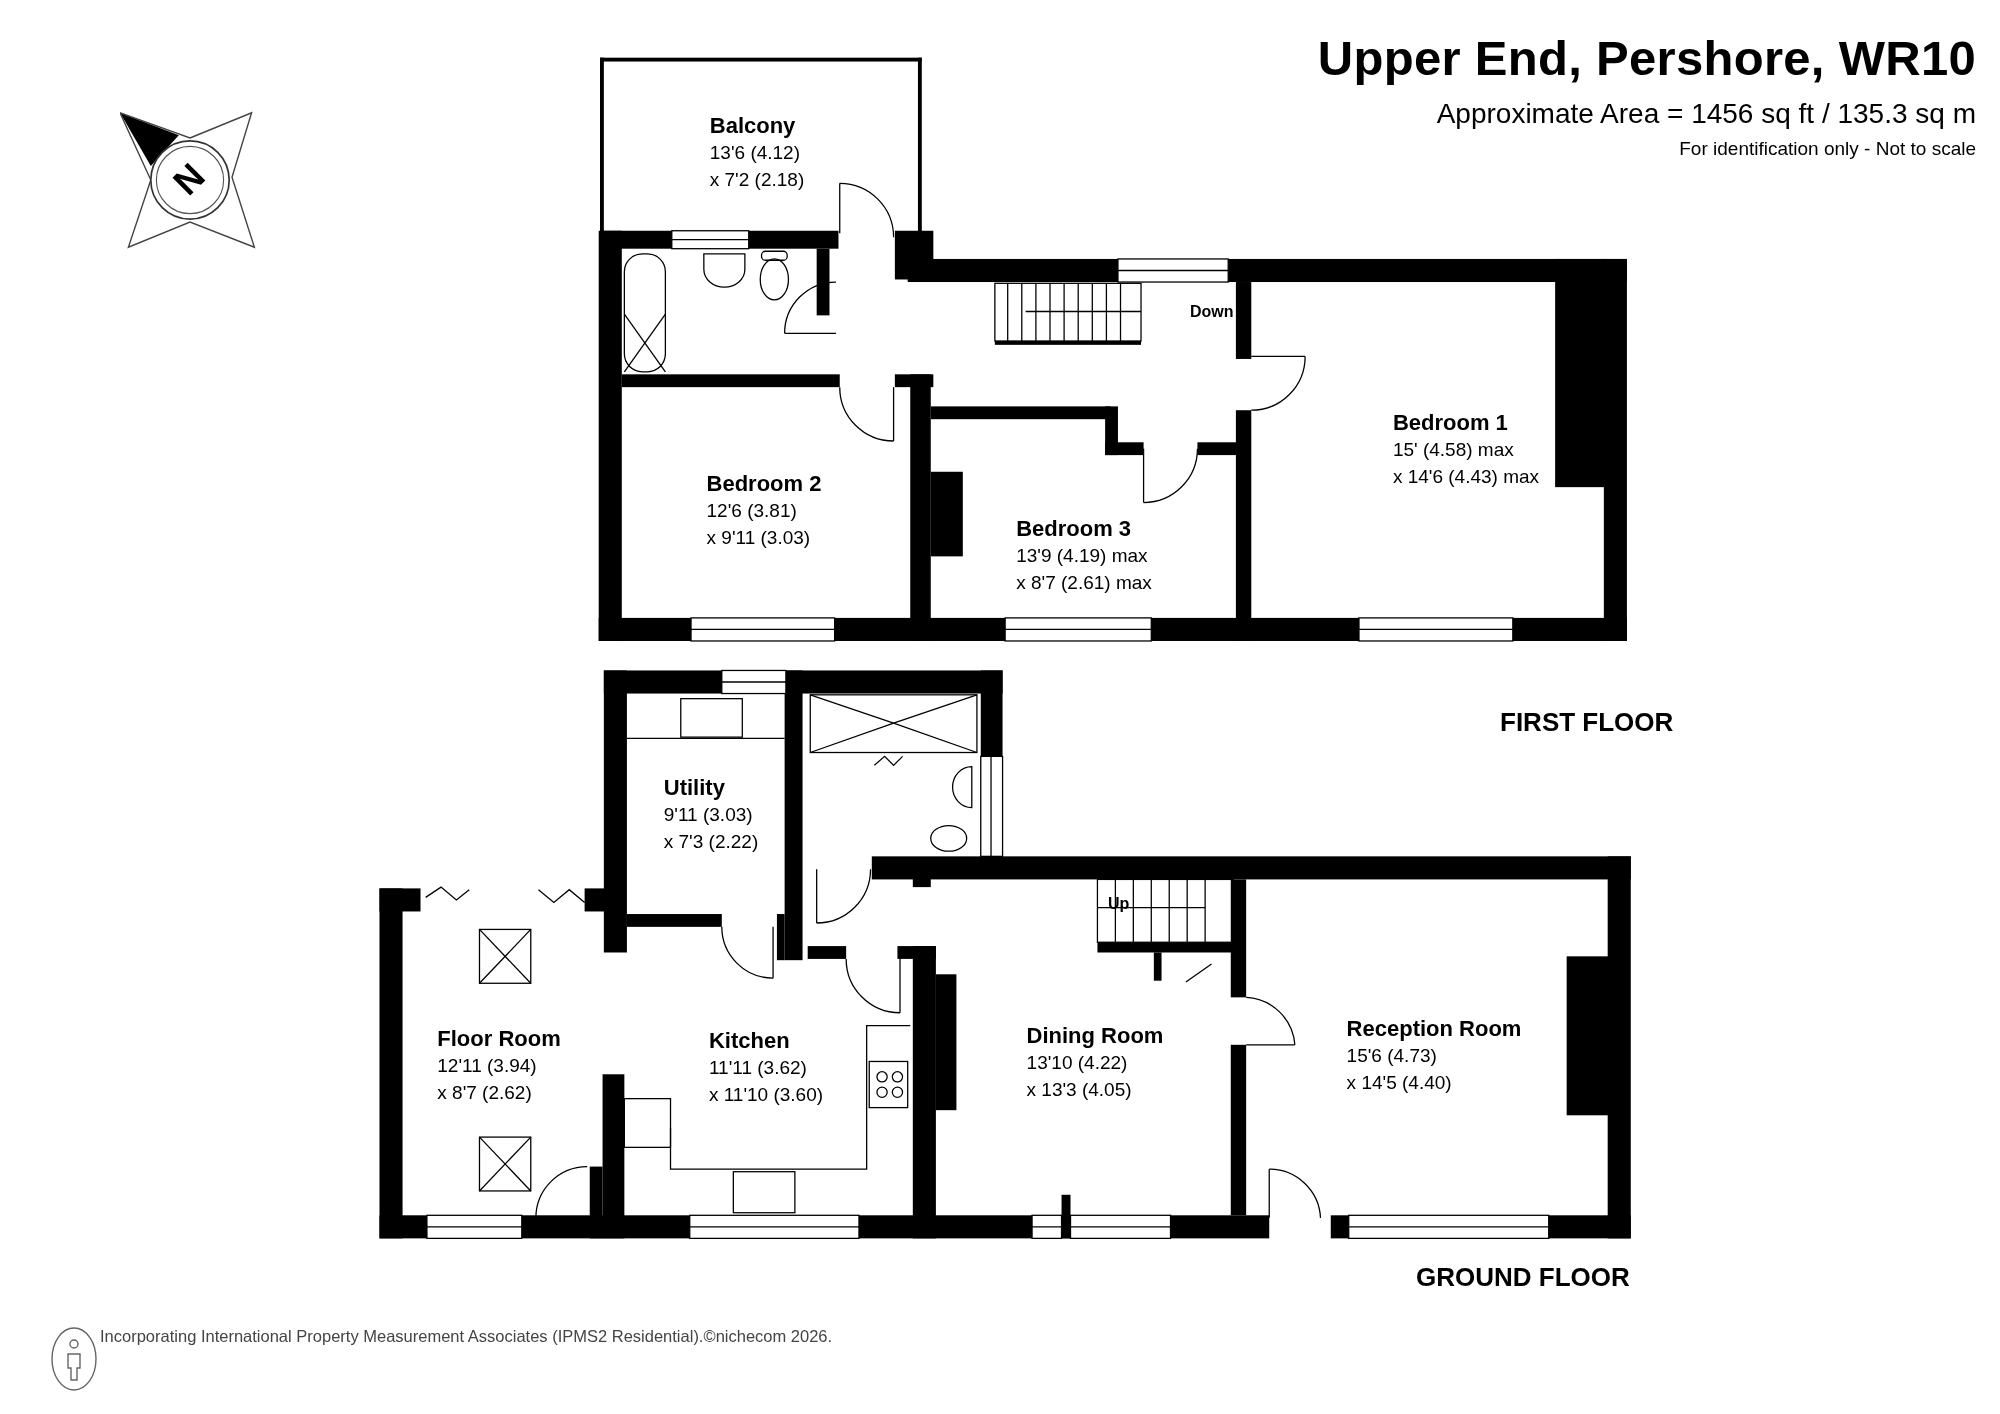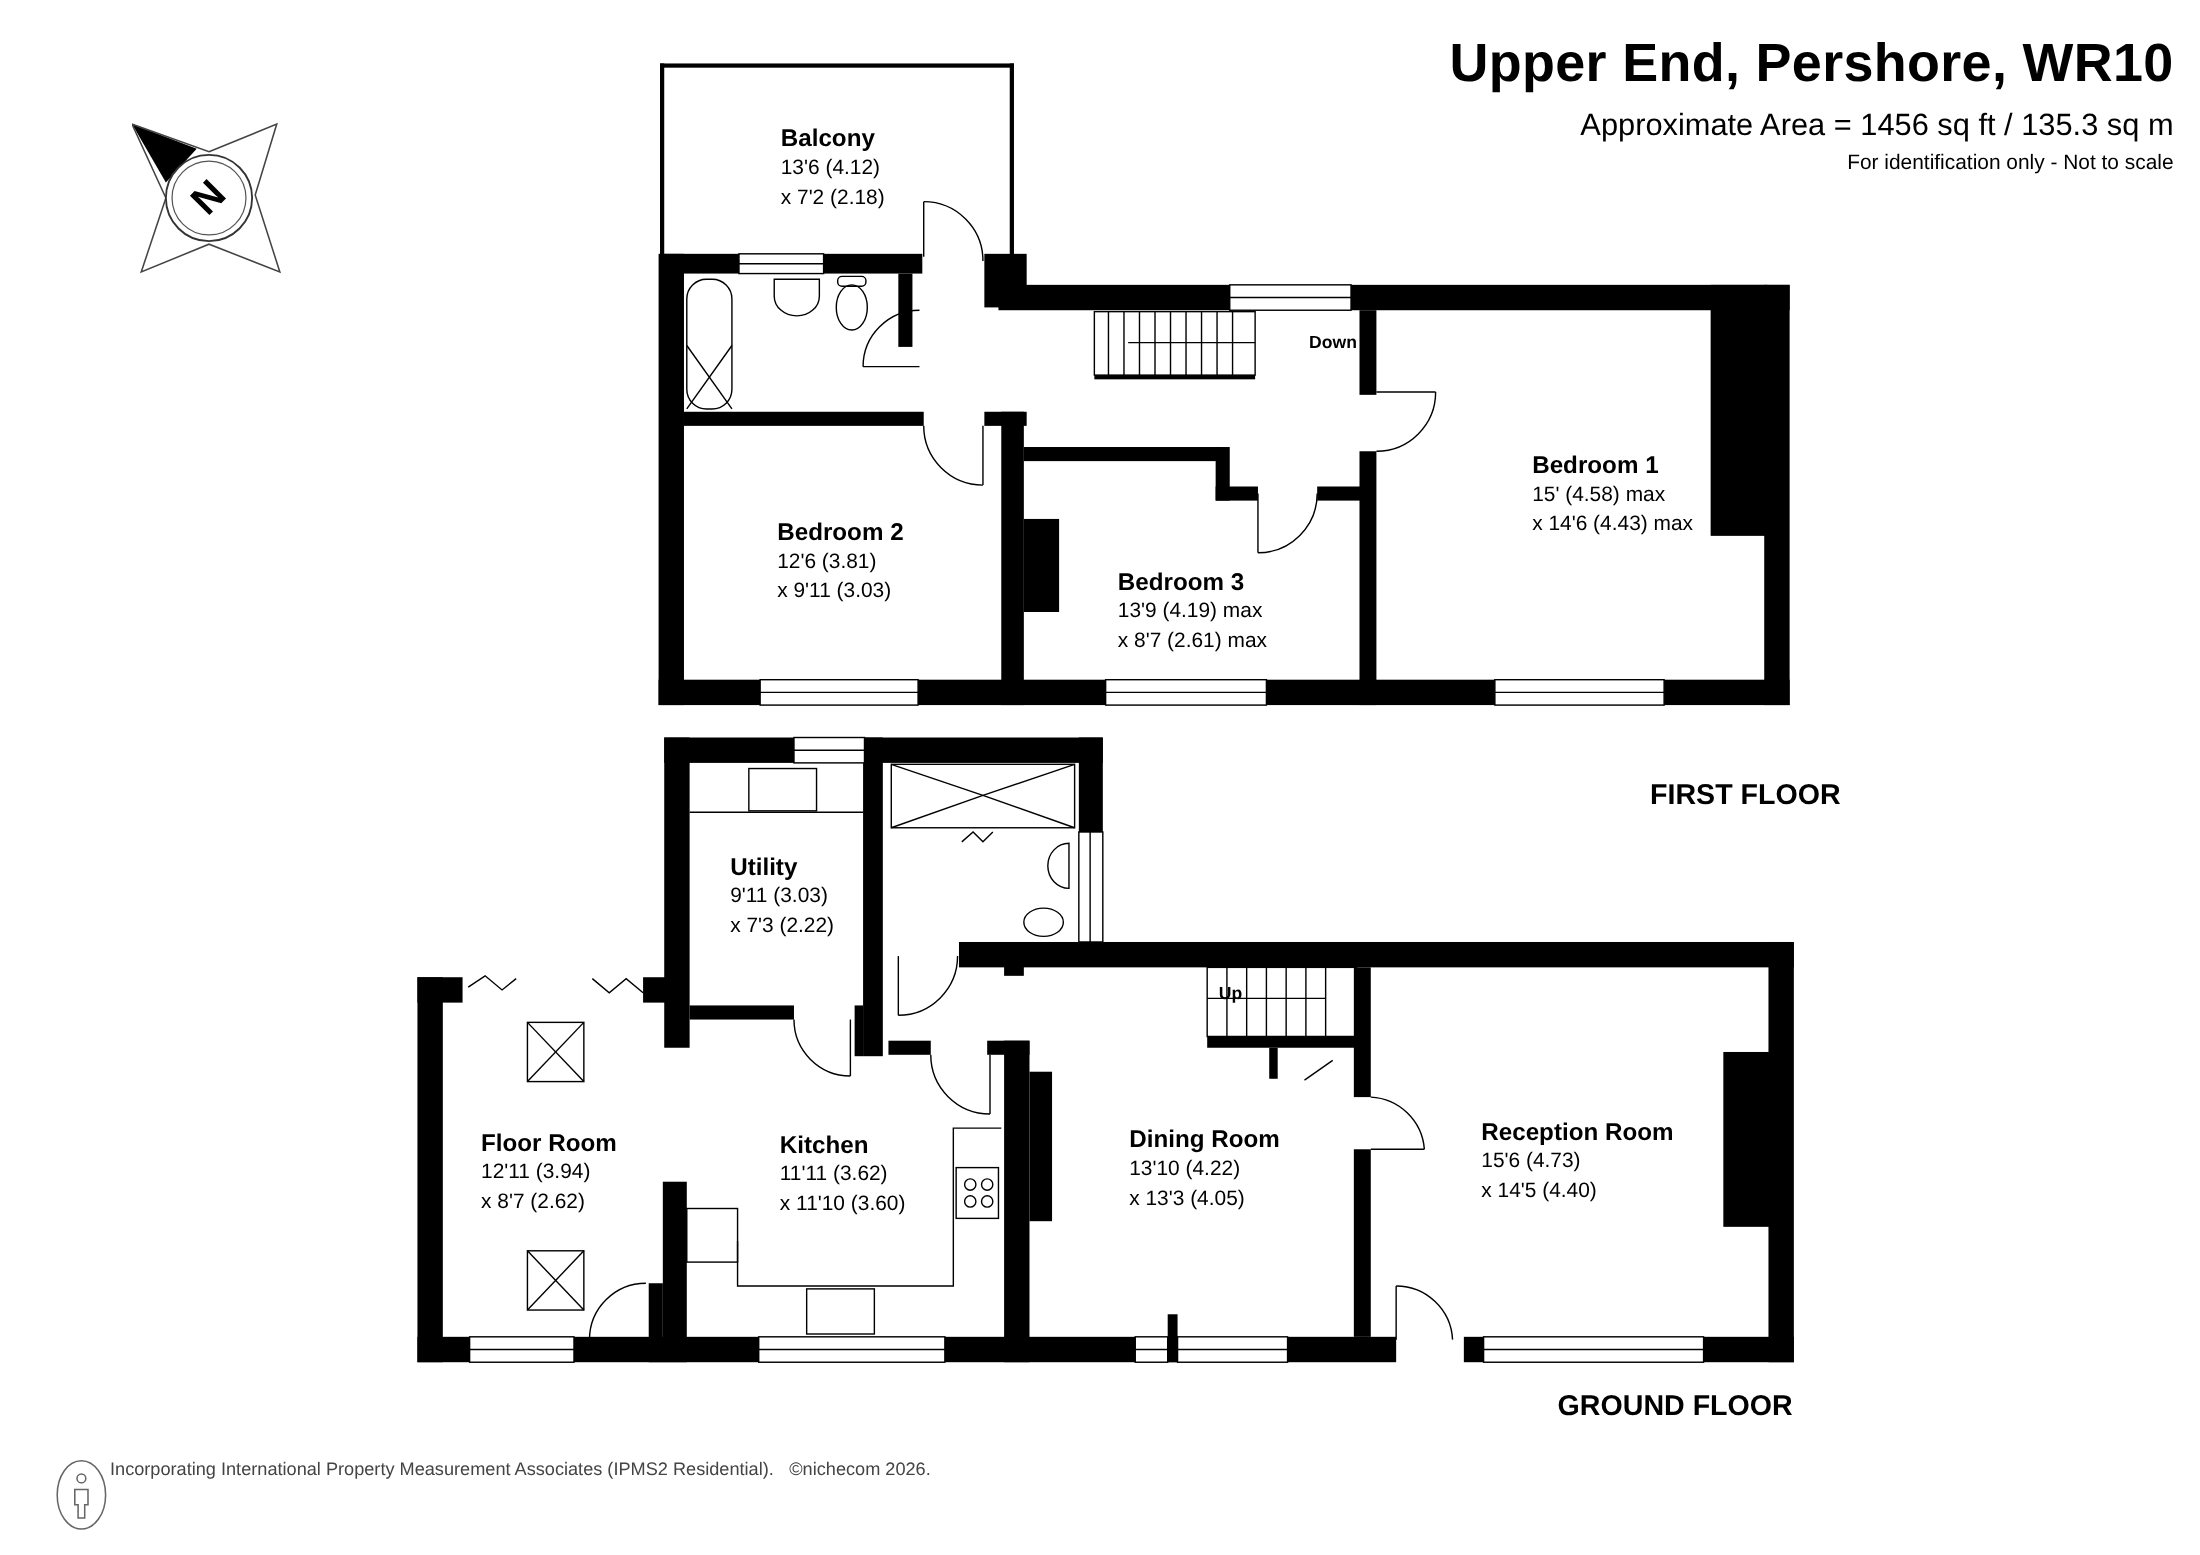--- a/index.html
+++ b/index.html
@@ -8,21 +8,21 @@
   .title { position:absolute; right:24px; top:30px; font-size:49px; font-weight:bold; letter-spacing:0.3px; white-space:nowrap; }
   .area { position:absolute; right:24px; top:98px; font-size:28px; white-space:nowrap; }
   .ident { position:absolute; right:24px; top:138px; font-size:19px; white-space:nowrap; }
   .floor-label { position:absolute; font-size:26px; font-weight:bold; white-space:nowrap; }
   .room { position:absolute; text-align:left; transform:translateX(-50%); white-space:nowrap; line-height:27px; }
   .room .name { font-weight:bold; font-size:22px; display:block; }
   .room .dim { font-size:19px; display:block; }
   .stair-label { position:absolute; font-size:16px; font-weight:bold;padding-left:47px; }
   .footer { position:absolute; left:100px; top:1326px; font-size:16.5px; color:#444; line-height:21px; }
   .footer .line { display:block; white-space:nowrap; }
-  .footer .copy { margin-left:14px; }
+  .footer .copy { }
   .person-icon { position:absolute; left:50px; top:1326px; width:48px; height:66px; }
   .compass { position:absolute; left:120px; top:110px; width:140px; height:140px; }
 </style>
 </head>
 <body>
 
 <svg class="plan" viewBox="0 0 1560 1103" preserveAspectRatio="none" xmlns="http://www.w3.org/2000/svg">
   <g fill="#000" stroke="none">
 
     <rect x="468" y="45" width="251" height="3"></rect>

